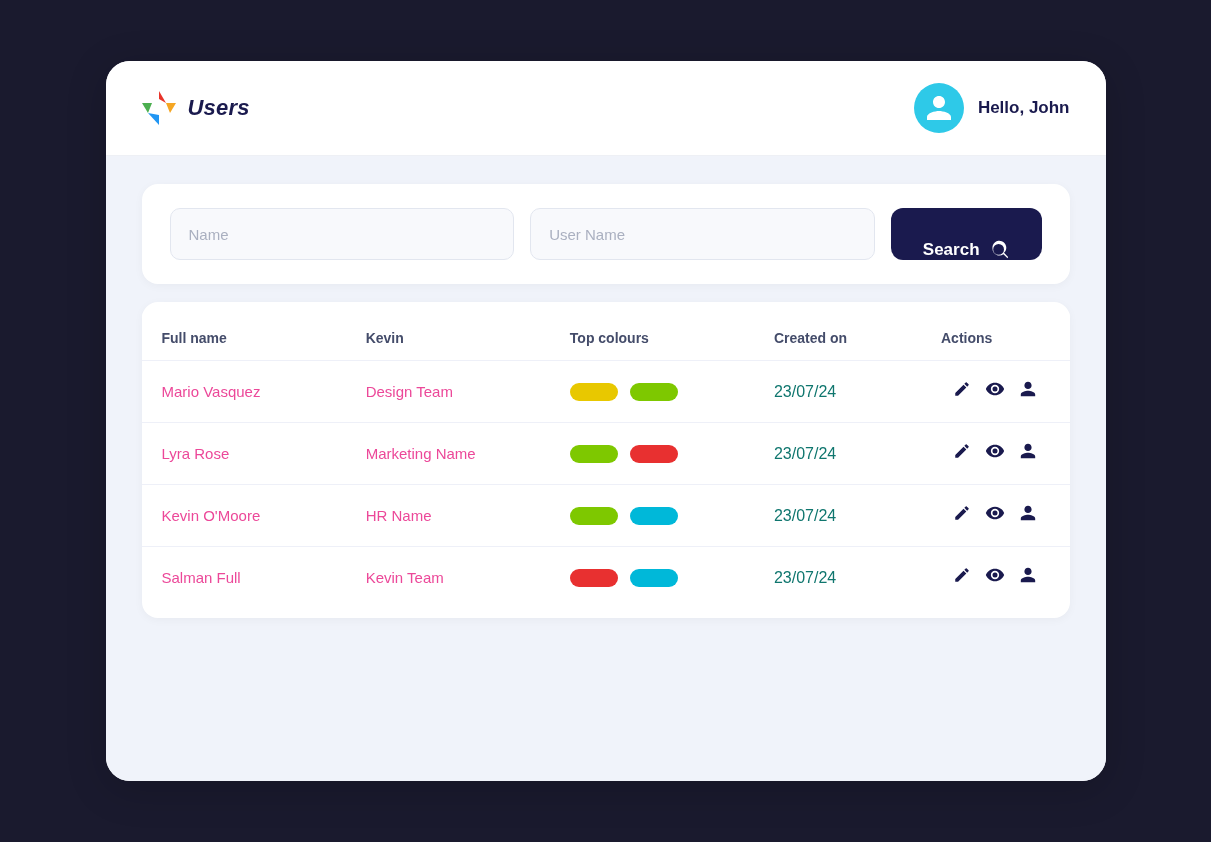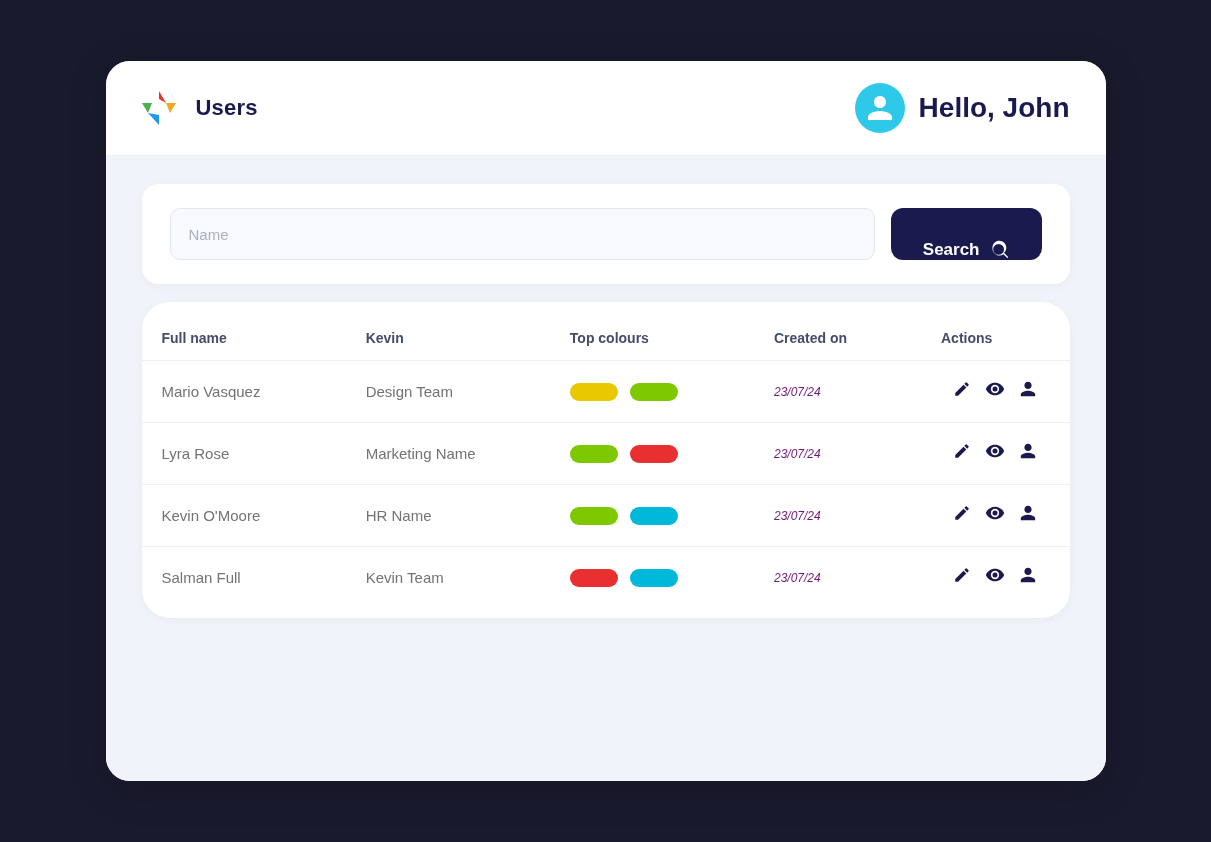--- a/index.html
+++ b/index.html
@@ -26,21 +26,22 @@
       background: #fff;
       display: flex;
       align-items: center;
       justify-content: space-between;
       padding: 22px 36px 22px 32px;
       border-bottom: 1px solid #eef0f5;
     }
     .header-left {
       display: flex;
       align-items: center;
-      gap: 16px;
+      gap: 8px;
+      font-style: italic;
     }
     .logo {
       width: 42px;
       height: 42px;
     }
     .page-title {
       font-size: 22px;
       font-weight: 700;
       color: #1a1a4e;
       letter-spacing: 0.2px;
@@ -58,21 +59,21 @@
       display: flex;
       align-items: center;
       justify-content: center;
     }
     .avatar-circle svg {
       width: 30px;
       height: 30px;
       fill: #fff;
     }
     .greeting {
-      font-size: 28px;
+      font-size: 17px;
       font-weight: 600;
       color: #1a1a4e;
     }
     
     .content {
       background: #f0f3fa;
       flex: 1;
       padding: 28px 36px 36px 36px;
       display: flex;
       flex-direction: column;
@@ -119,21 +120,21 @@
       white-space: nowrap;
     }
     .search-btn svg {
       width: 20px;
       height: 20px;
       fill: #fff;
     }
     
     .table-card {
       background: #fff;
-      border-radius: 28px;
+      border-radius: 16px;
       padding: 10px 0 10px 0;
       box-shadow: 0 2px 10px rgba(0,0,0,0.04);
       overflow: hidden;
     }
     table {
       width: 100%;
       border-collapse: collapse;
     }
     thead th {
       padding: 18px 20px 14px 20px;
@@ -145,21 +146,21 @@
     }
     thead th:last-child {
       text-align: left;
     }
     tbody tr {
       border-top: 1px solid #eef0f8;
     }
     tbody td {
       padding: 18px 20px;
       font-size: 15px;
-      color: #737373;
+      color: #ec4899;
     }
     tbody td:last-child {
       text-align: center;
     }
     .color-pill {
       display: inline-block;
       height: 18px;
       border-radius: 10px;
       margin-right: 6px;
     }
@@ -178,23 +179,22 @@
       cursor: pointer;
       color: #1a1a4e;
       font-size: 18px;
     }
     .col-fullname { width: 22%; }
     .col-team { width: 22%; }
     .col-colors { width: 22%; }
     .col-created { width: 18%; }
     .col-actions { width: 16%; }
     .date-text {
-      color: #701a75;
-      font-size: 12px;
-      font-style: italic;
+      color: #0f766e;
+      font-size: 16px;
     }
   </style>
 </head>
 <body>
 
 <div class="card">
 
   <div class="header">
     <div class="header-left">
 
@@ -214,20 +214,21 @@
         </svg>
       </div>
       <span class="greeting">Hello, John</span>
     </div>
   </div>
 
   <div class="content">
 
     <div class="search-box">
       <input class="search-input" type="text" placeholder="Name" style="">
+      <input class="search-input" type="text" placeholder="User Name" style="">
       <button class="search-btn">
         <span>Search</span>
         <svg viewBox="0 0 24 24" xmlns="http://www.w3.org/2000/svg">
           <path d="M21.7 20.3l-4.9-4.9A8.3 8.3 0 1 0 3 10.3a8.3 8.3 0 0 0 13.1 6.8l4.9 4.9 0.7-1.7zm-11.4-2.5a6.5 6.5 0 1 1 0-13 6.5 6.5 0 0 1 0 13z"></path>
         </svg>
       </button>
     </div>
 
     <div class="table-card">
       <table>

